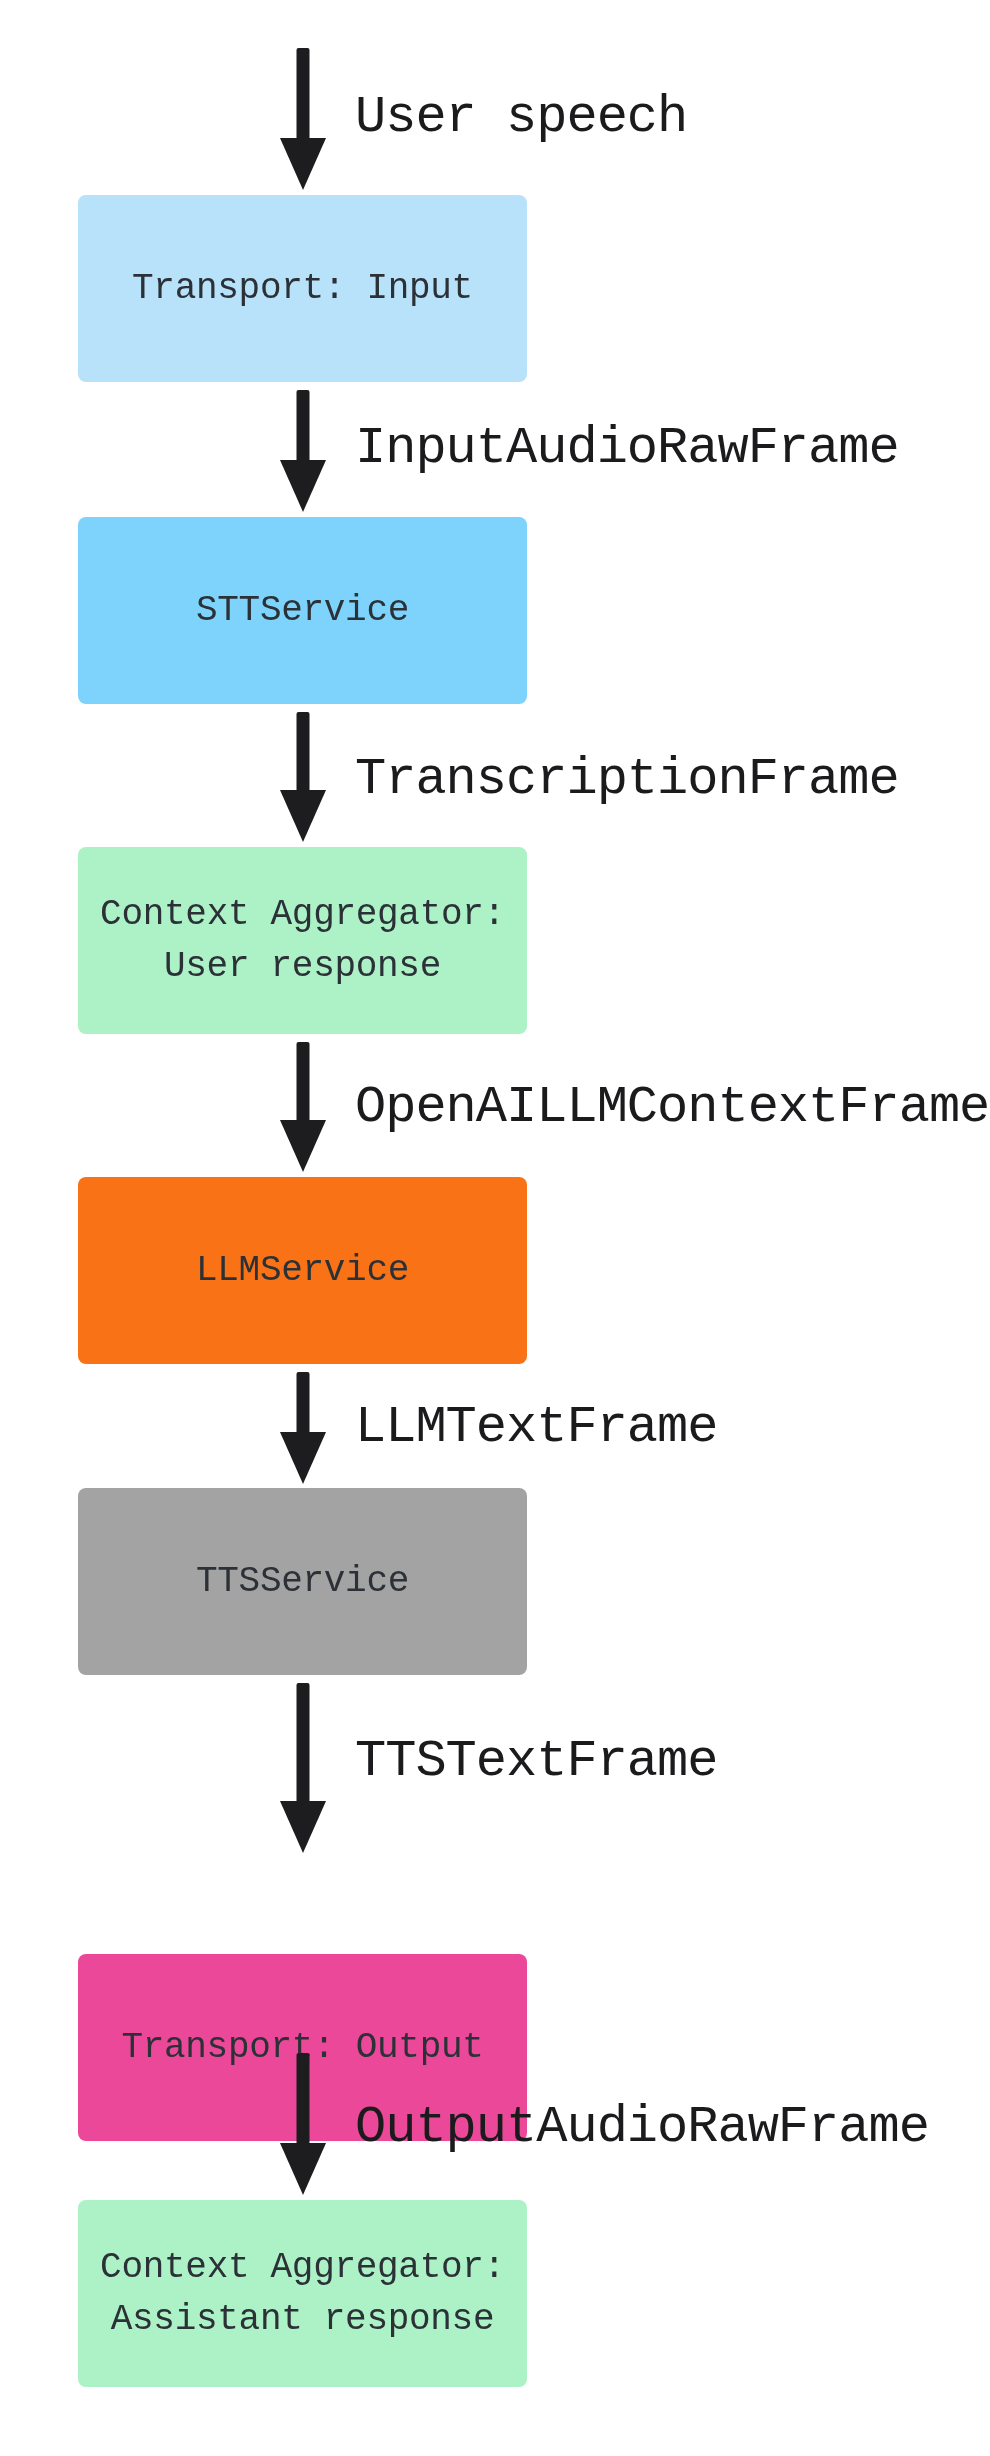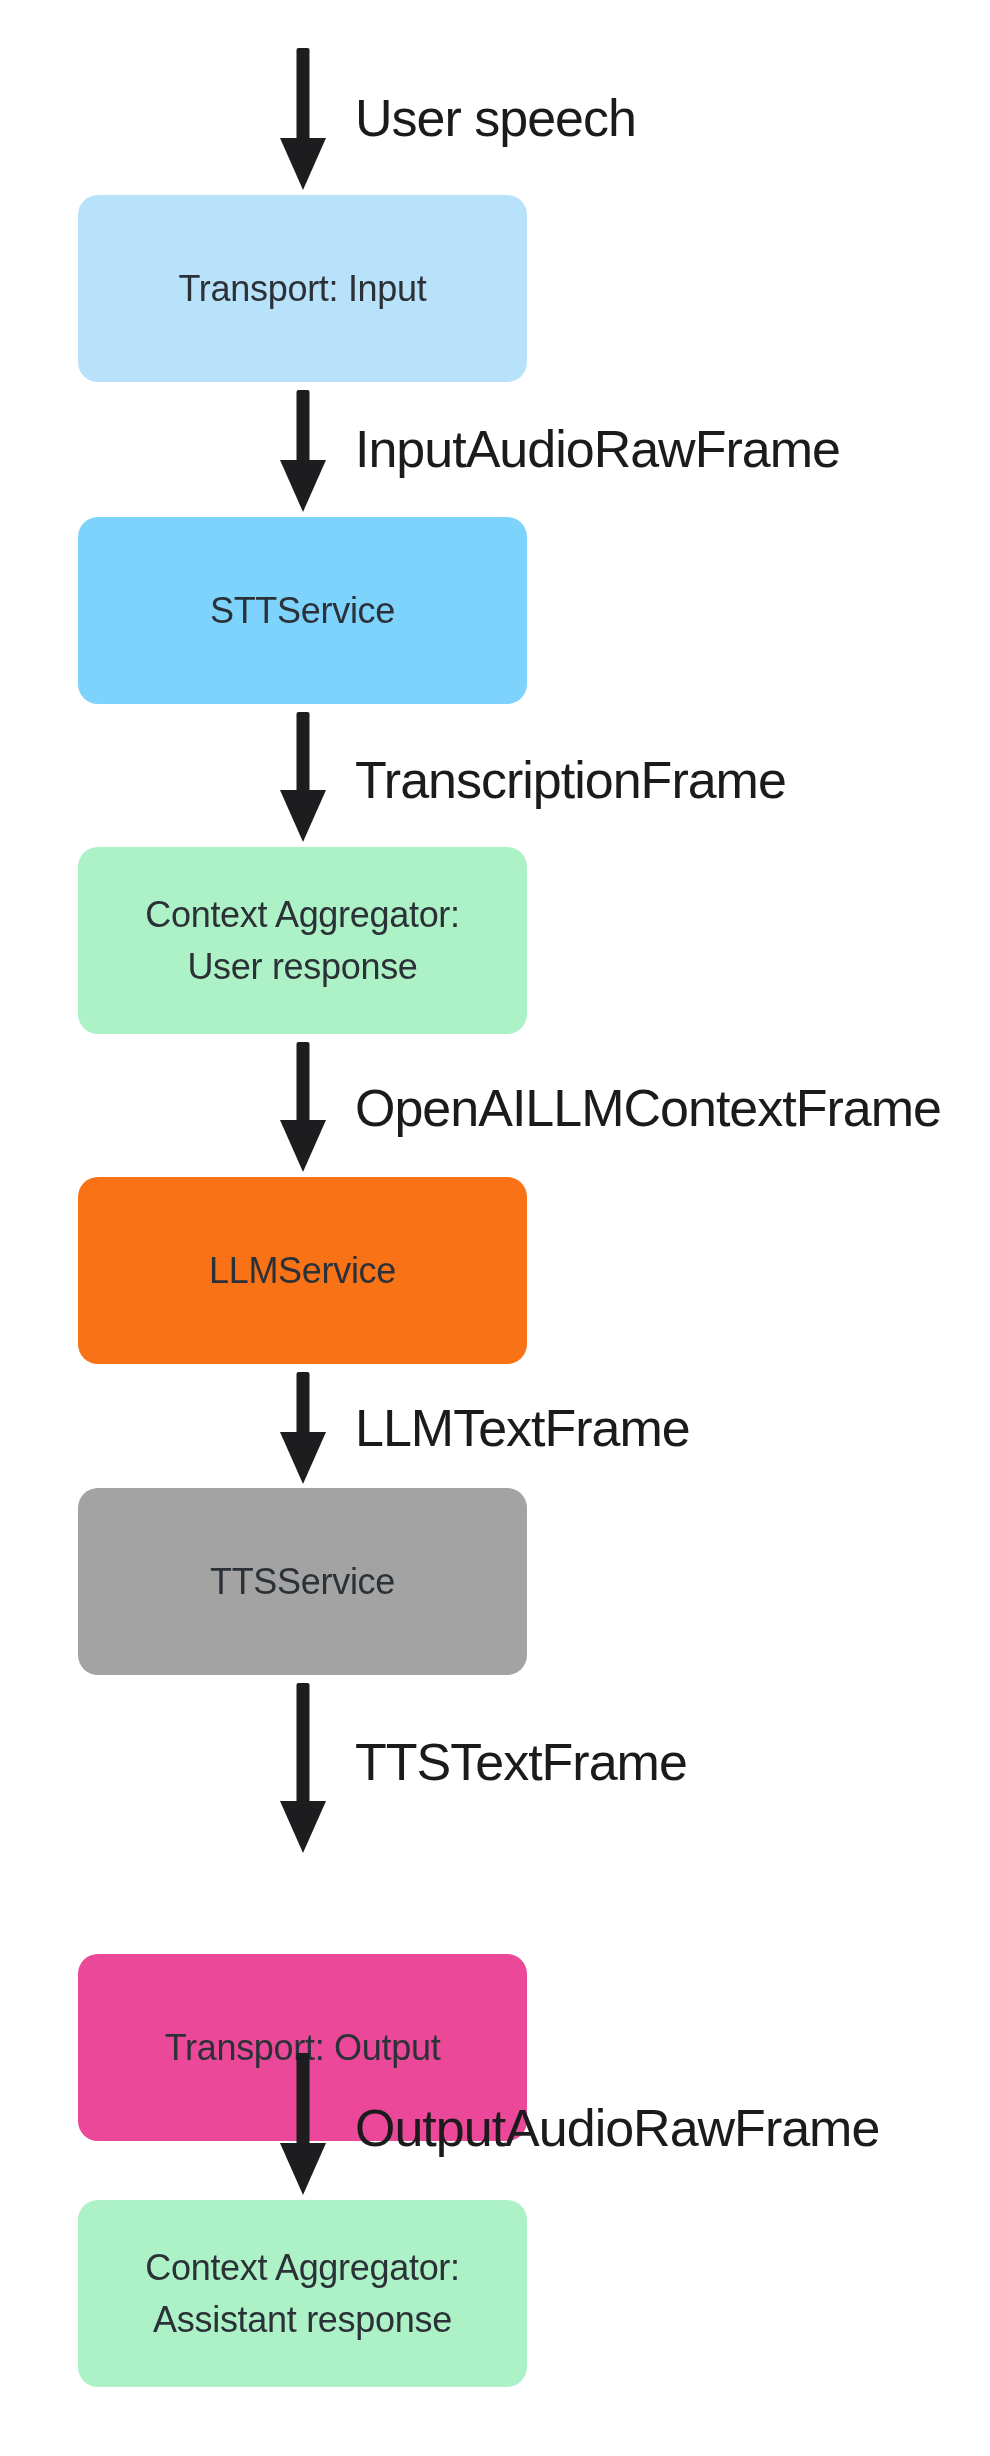--- a/index.html
+++ b/index.html
@@ -1,30 +1,30 @@
 <!DOCTYPE html>
 <html><head>
 <meta charset="utf-8">
 <style>
   html, body { margin: 0; padding: 0; background: #ffffff; }
   .canvas {
     position: relative;
     width: 990px;
     height: 2456px;
     background: #ffffff;
-    font-family: Liberation Sans, sans-serif;
+    font-family: Liberation Mono, monospace;
     overflow: hidden;
   }
   
   .node {
     position: absolute;
     left: 78px;
     width: 449px;
     height: 187px;
-    border-radius: 20px;
+    border-radius: 8px;
     display: flex;
     flex-direction: column;
     align-items: center;
     justify-content: center;
     text-align: center;
   }
   .node-line {
     font-size: 36px;
     line-height: 52px;
     font-weight: 500;

